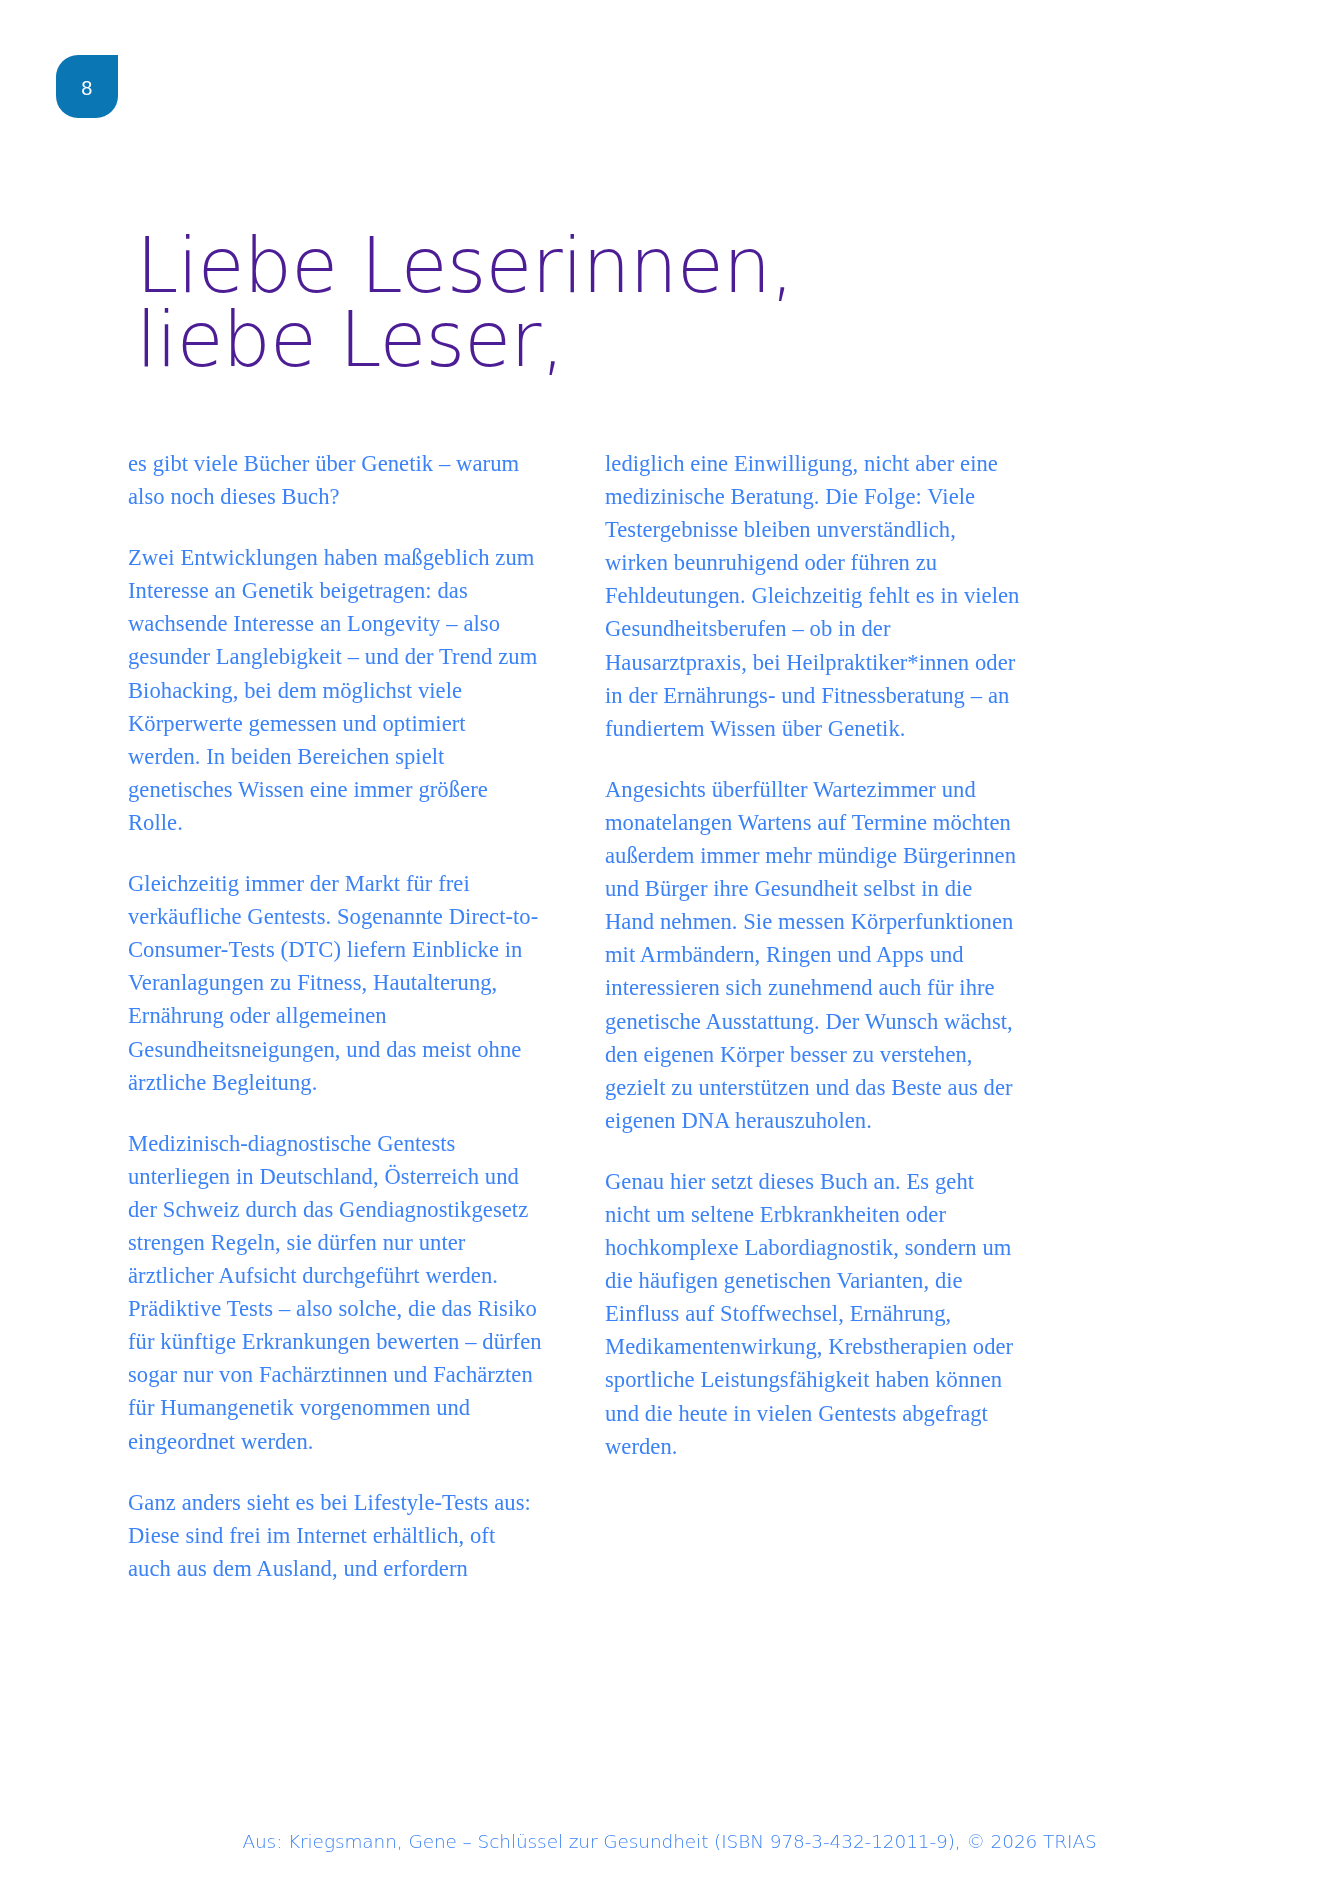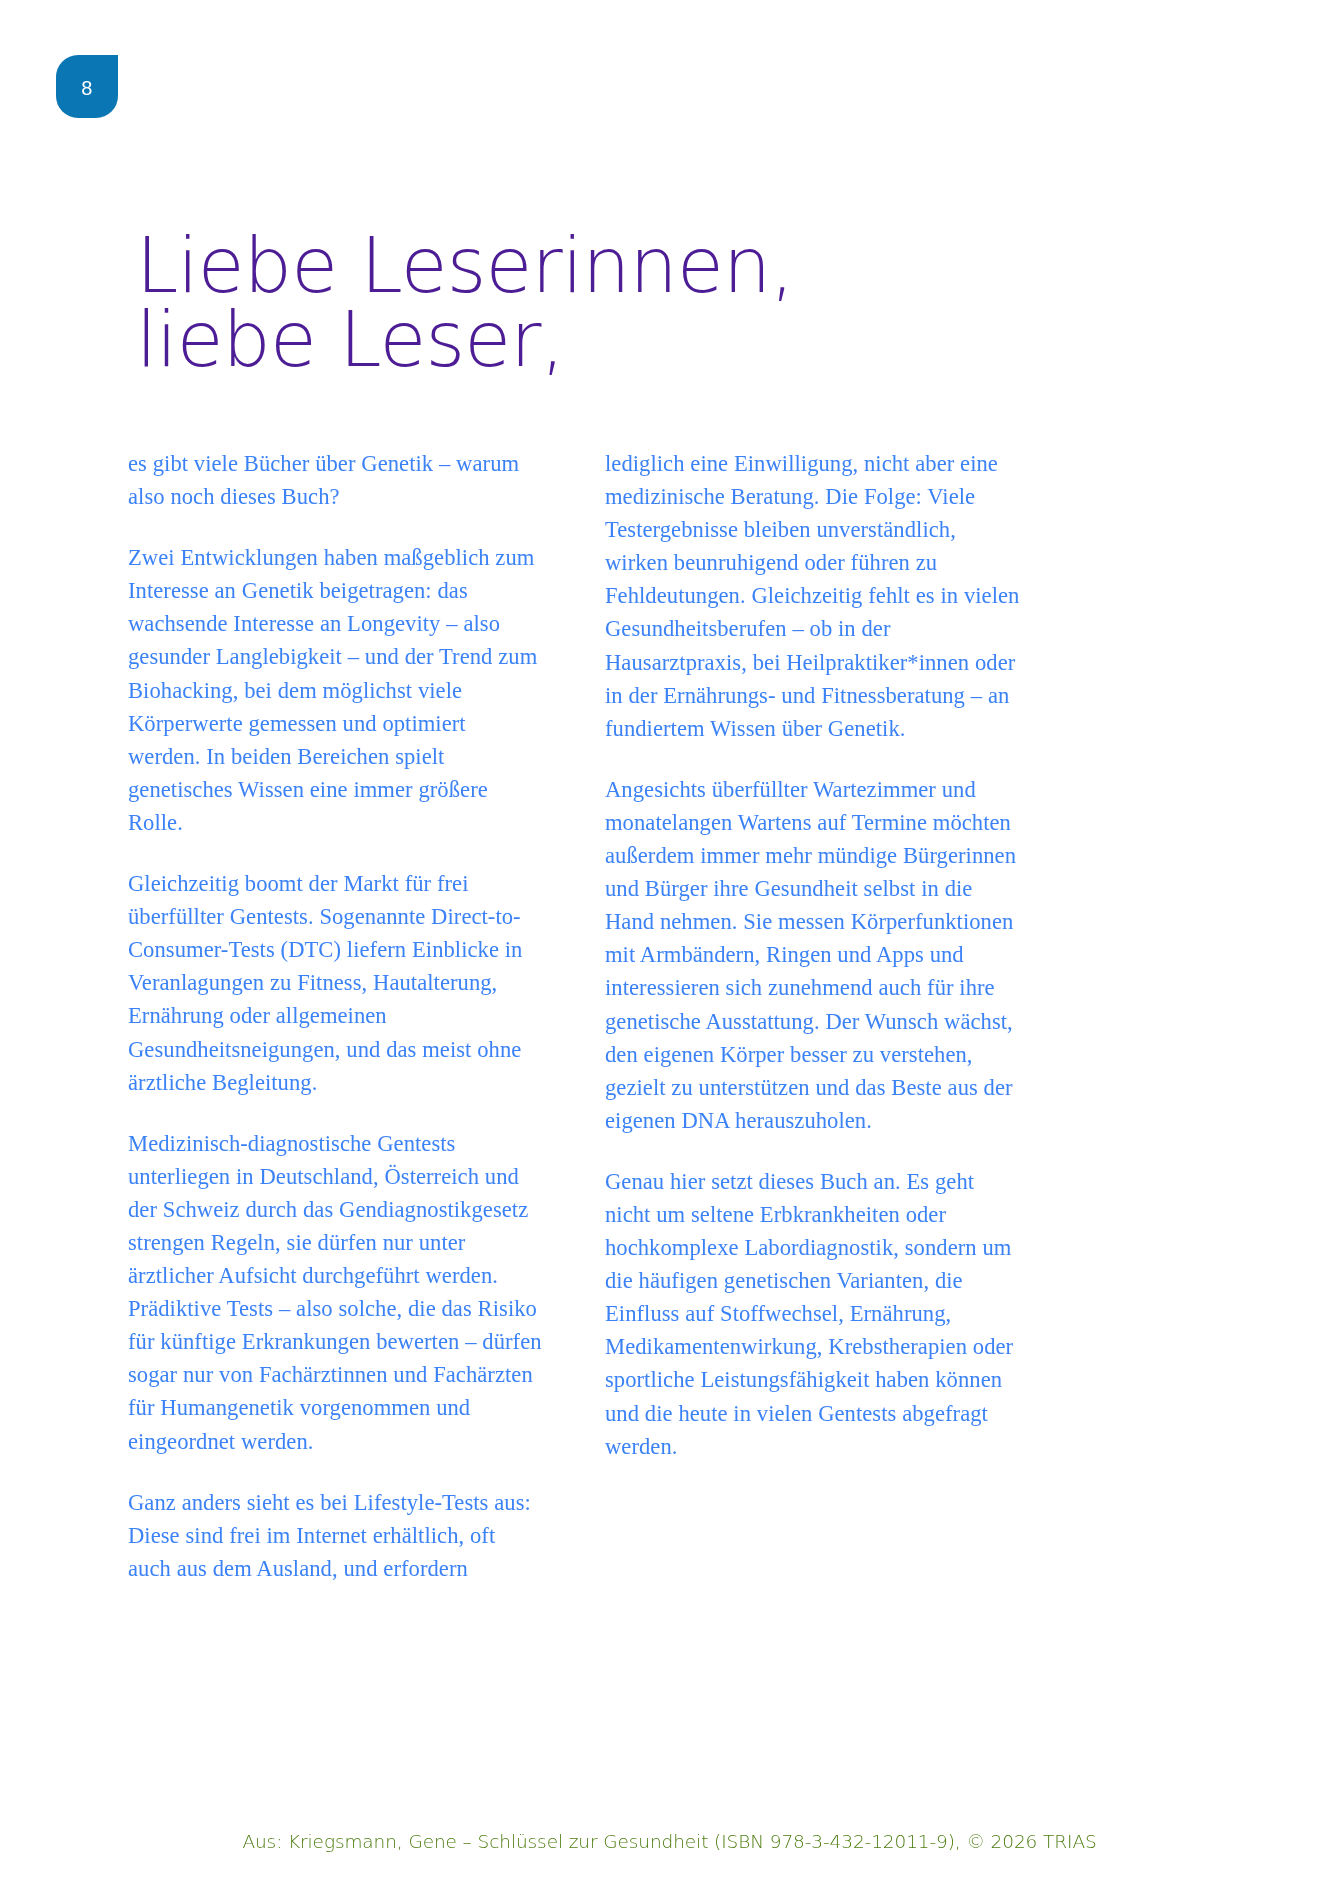--- a/index.html
+++ b/index.html
@@ -87,40 +87,40 @@
   
   .footer {
     position: absolute;
     left: 0;
     top: 1831px;
     width: 1339px;
     text-align: center;
     font-family: "DejaVu Sans", "Liberation Sans", sans-serif;
     font-size: 18.5px;
     font-weight: 300;
-    color: #4d7c0f;
+    color: #3b82f6;
     letter-spacing: -0.1px;
   }
 </style>
 </head>
 <body>
 
 <div class="page-badge">
   <span class="num">8</span>
 </div>
 
 <h1 class="page-title">Liebe Leserinnen,
 liebe Leser,</h1>
 
 <div class="columns">
 
   <div class="col">
     <p>es gibt viele Bücher über Genetik – warum also noch dieses Buch?</p>
     <p>Zwei Entwicklungen haben maßgeblich zum Interesse an Genetik beigetragen: das wachsende Interesse an Longevity – also gesunder Langlebigkeit – und der Trend zum Biohacking, bei dem möglichst viele Körperwerte gemessen und optimiert werden. In beiden Bereichen spielt genetisches Wissen eine immer größere Rolle.</p>
-    <p>Gleichzeitig boomt der Markt für frei überfüllter Gentests. Sogenannte Direct-to-Consumer-Tests (DTC) liefern Einblicke in Veranlagungen zu Fitness, Hautalterung, Ernährung oder allgemeinen Gesundheitsneigungen, und das meist ohne ärztliche Begleitung.</p>
+    <p>Gleichzeitig immer der Markt für frei verkäufliche Gentests. Sogenannte Direct-to-Consumer-Tests (DTC) liefern Einblicke in Veranlagungen zu Fitness, Hautalterung, Ernährung oder allgemeinen Gesundheitsneigungen, und das meist ohne ärztliche Begleitung.</p>
     <p>Medizinisch-diagnostische Gentests unterliegen in Deutschland, Österreich und der Schweiz durch das Gendiagnostikgesetz strengen Regeln, sie dürfen nur unter ärztlicher Aufsicht durchgeführt werden. Prädiktive Tests – also solche, die das Risiko für künftige Erkrankungen bewerten – dürfen sogar nur von Fachärztinnen und Fachärzten für Humangenetik vorgenommen und eingeordnet werden.</p>
     <p>Ganz anders sieht es bei Lifestyle-Tests aus: Diese sind frei im Internet erhältlich, oft auch aus dem Ausland, und erfordern</p>
   </div>
 
   <div class="col">
     <p>lediglich eine Einwilligung, nicht aber eine medizinische Beratung. Die Folge: Viele Testergebnisse bleiben unverständlich, wirken beunruhigend oder führen zu Fehldeutungen. Gleichzeitig fehlt es in vielen Gesundheitsberufen – ob in der Hausarztpraxis, bei Heilpraktiker*innen oder in der Ernährungs- und Fitnessberatung – an fundiertem Wissen über Genetik.</p>
     <p>Angesichts überfüllter Wartezimmer und monatelangen Wartens auf Termine möchten außerdem immer mehr mündige Bürgerinnen und Bürger ihre Gesundheit selbst in die Hand nehmen. Sie messen Körperfunktionen mit Armbändern, Ringen und Apps und interessieren sich zunehmend auch für ihre genetische Ausstattung. Der Wunsch wächst, den eigenen Körper besser zu verstehen, gezielt zu unterstützen und das Beste aus der eigenen DNA herauszuholen.</p>
     <p>Genau hier setzt dieses Buch an. Es geht nicht um seltene Erbkrankheiten oder hochkomplexe Labordiagnostik, sondern um die häufigen genetischen Varianten, die Einfluss auf Stoffwechsel, Ernährung, Medikamentenwirkung, Krebstherapien oder sportliche Leistungsfähigkeit haben können und die heute in vielen Gentests abgefragt werden.</p>
   </div>
 

